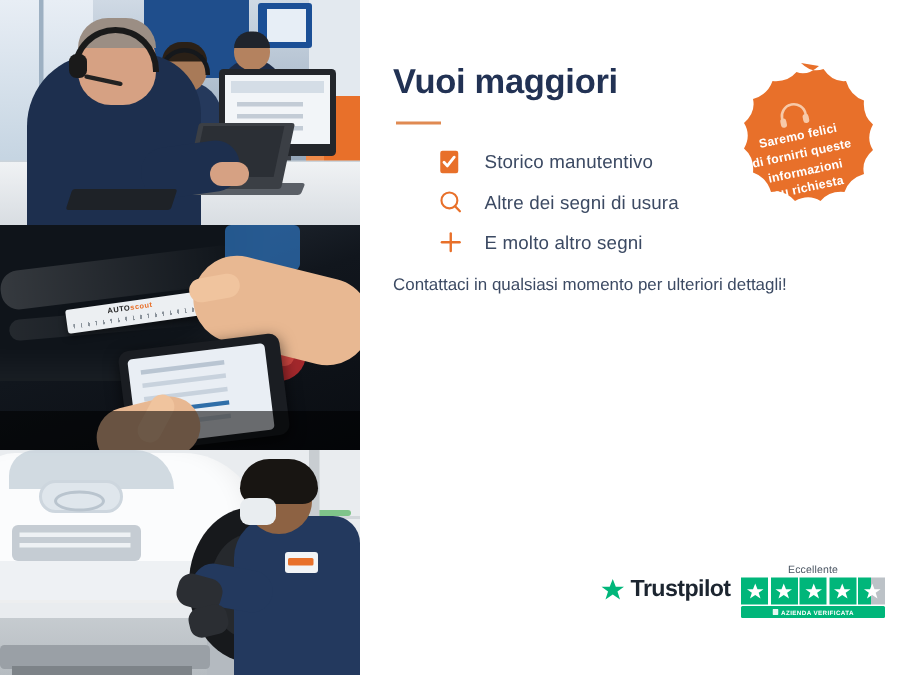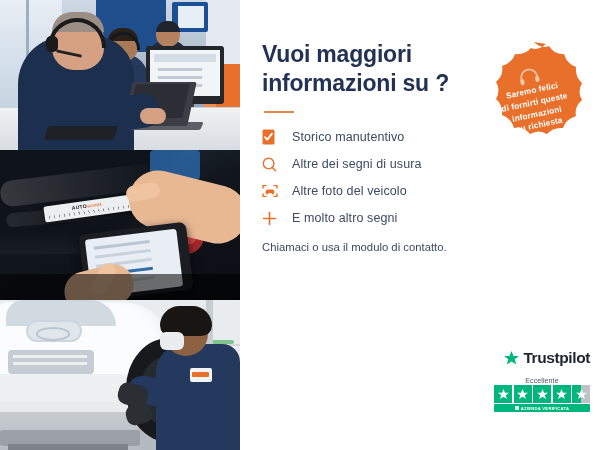--- a/index.html
+++ b/index.html
@@ -118,40 +118,40 @@
   .p3 .badge { position:absolute; left:190px; top:68px; width:22px; height:14px; background:#f2f4f6; border-radius:2px;}
   .p3 .badge i { position:absolute; left:2px; top:4px; width:17px; height:5px; background:#e8702a; font-style:normal; border-radius:1px;}
 
   
   .content { flex:1; position:relative; background:#ffffff; padding:40px 22px 1px 22px; }
 
   .heading { font-size:23px; line-height:1.28; font-weight:bold; color:#223254; letter-spacing:-.2px; }
   .divider { width:30px; height:2px; background:#e08a52; margin:12px 0 12px 2px; }
 
   .feature-list { list-style:none; }
-  .feature { display:flex; align-items:center; height:25px; margin-bottom:2px; }
+  .feature { display:flex; align-items:center; height:25px; margin-bottom:2px;margin-left:31px; }
   .f-icon { width:22px; height:18px; flex:none; display:flex; align-items:center; justify-content:flex-start;
     color:#e8702a; }
   .f-label { font-size:12.5px; color:#3c4a63; margin-left:8px; letter-spacing:.1px; }
 
   .phone { margin-top:17px; font-size:14.5px; font-weight:bold; color:#223254; letter-spacing:-.1px; }
   .contact-lines { margin-top:8px; }
   .contact-line { font-size:11.3px; color:#3c4a63; line-height:1.55; }
 
   
   .badge-wrap { position:absolute; right:6px; top:40px; width:120px; height:120px; }
   .starburst { position:absolute; inset:0; }
   .badge-inner { position:absolute; inset:0; display:flex; flex-direction:column;
     align-items:center; justify-content:center; transform:rotate(-12deg); }
   .badge-headset { width:22px; height:16px; margin-bottom:1px; }
   .badge-text { text-align:center; font-size:8.2px; font-weight:bold; color:#fff;
     line-height:1.45; letter-spacing:.15px; }
 
   
-  .tp { position:absolute; right:10px; bottom:38px; display:flex; align-items:flex-end; gap:7px;flex-direction:column; }
+  .tp { position:absolute; right:10px; bottom:38px; display:flex; align-items:center; gap:7px; }
   .tp-brand { display:flex; align-items:center; gap:3px; padding-bottom:3px; }
   .tp-brand-name { font-size:15.5px; font-weight:bold; color:#1c2530; letter-spacing:-.4px; }
   .tp-right { display:flex; flex-direction:column; align-items:center; gap:1px; }
   .tp-rating-label { font-size:7px; color:#4a5562; letter-spacing:.1px; }
   .tp-stars { display:flex; gap:1.5px; }
   .tp-star { width:18px; height:18px; background:#00b67a; display:flex; align-items:center; justify-content:center; }
   .tp-star.half { background:linear-gradient(90deg,#00b67a 50%,#bcc2c7 50%); }
   .tp-verified { display:flex; align-items:center; justify-content:center; gap:2px;
     background:#00b67a; width:100%; padding:1.5px 3px; border-radius:1px; }
   .tp-verified-text { font-size:4.2px; color:#fff; font-weight:bold; letter-spacing:.25px; white-space:nowrap;}
@@ -242,21 +242,20 @@
       <div class="badge">
           <i></i>
         </div>
     </div>
   </div>
 
   <div class="content">
 
     <h1 class="heading">
       <span>Vuoi maggiori</span><br>
-      <span>informazioni su ?</span>
     </h1>
 
     <div class="divider"></div>
 
     <ul class="feature-list">
 
       <li class="feature">
         <span class="f-icon">
           <svg width="13" height="16" viewBox="0 0 13 16">
             <rect x="0.5" y="0.5" width="12" height="15" rx="1.5" fill="#e8702a"></rect>
@@ -270,53 +269,37 @@
       <li class="feature">
         <span class="f-icon">
           <svg width="15" height="15" viewBox="0 0 15 15">
             <circle cx="6.6" cy="6.6" r="5.3" fill="none" stroke="#e8702a" stroke-width="1.4"></circle>
             <line x1="10.3" y1="10.4" x2="13.6" y2="13.8" stroke="#e8702a" stroke-width="1.5" stroke-linecap="round"></line>
           </svg>
         </span>
         <span class="f-label">Altre dei segni di usura</span>
       </li>
 
-      <li class="feature">
-        <span class="f-icon">
-          <svg width="16" height="14" viewBox="0 0 16 14">
-            <g stroke="#e8702a" stroke-width="1.4" fill="none" stroke-linecap="round">
-              <path d="M1 4 V1.6 H4"></path>
-                <path d="M12 1.6 H15 V4"></path>
-              <path d="M15 10 V12.4 H12"></path>
-                <path d="M4 12.4 H1 V10"></path>
-            </g>
-            <path d="M3.6 9.2 h8.8 v-1.6 l-1.3-2.2 h-6.2 l-1.3 2.2 z" fill="#e8702a"></path>
-            <circle cx="5.2" cy="9.6" r="1" fill="#e8702a"></circle>
-            <circle cx="10.8" cy="9.6" r="1" fill="#e8702a"></circle>
-          </svg>
-        </span>
-        <span class="f-label">Altre foto del veicolo</span>
-      </li>
 
       <li class="feature">
         <span class="f-icon">
           <svg width="15" height="15" viewBox="0 0 15 15">
             <g stroke="#e8702a" stroke-width="1.6" stroke-linecap="round">
               <line x1="7.5" y1="1.6" x2="7.5" y2="13.4"></line>
               <line x1="1.6" y1="7.5" x2="13.4" y2="7.5"></line>
             </g>
           </svg>
         </span>
         <span class="f-label">E molto altro segni</span>
       </li>
     </ul>
 
 
     <div class="contact-lines">
-      <div class="contact-line">Chiamaci o usa il modulo di contatto.</div>
+      <div class="contact-line">Contattaci in qualsiasi momento per ulteriori dettagli!</div>
     </div>
 
     <div class="badge-wrap">
       <svg class="starburst" viewBox="0 0 120 120">
         <path fill="#e8702a" d="
           M60 2
           q7 7 15 4 q6 9 15 8 q3 10 12 13 q-1 10 6 16
           q-5 9 0 17 q-8 7 -6 16 q-10 3 -13 12 q-10 -1 -16 6
           q-8 -5 -17 0 q-7 -8 -16 -6 q-3 -10 -12 -13 q1 -10 -6 -16
           q5 -9 0 -17 q8 -7 6 -16 q10 -3 13 -12 q10 1 16 -6

